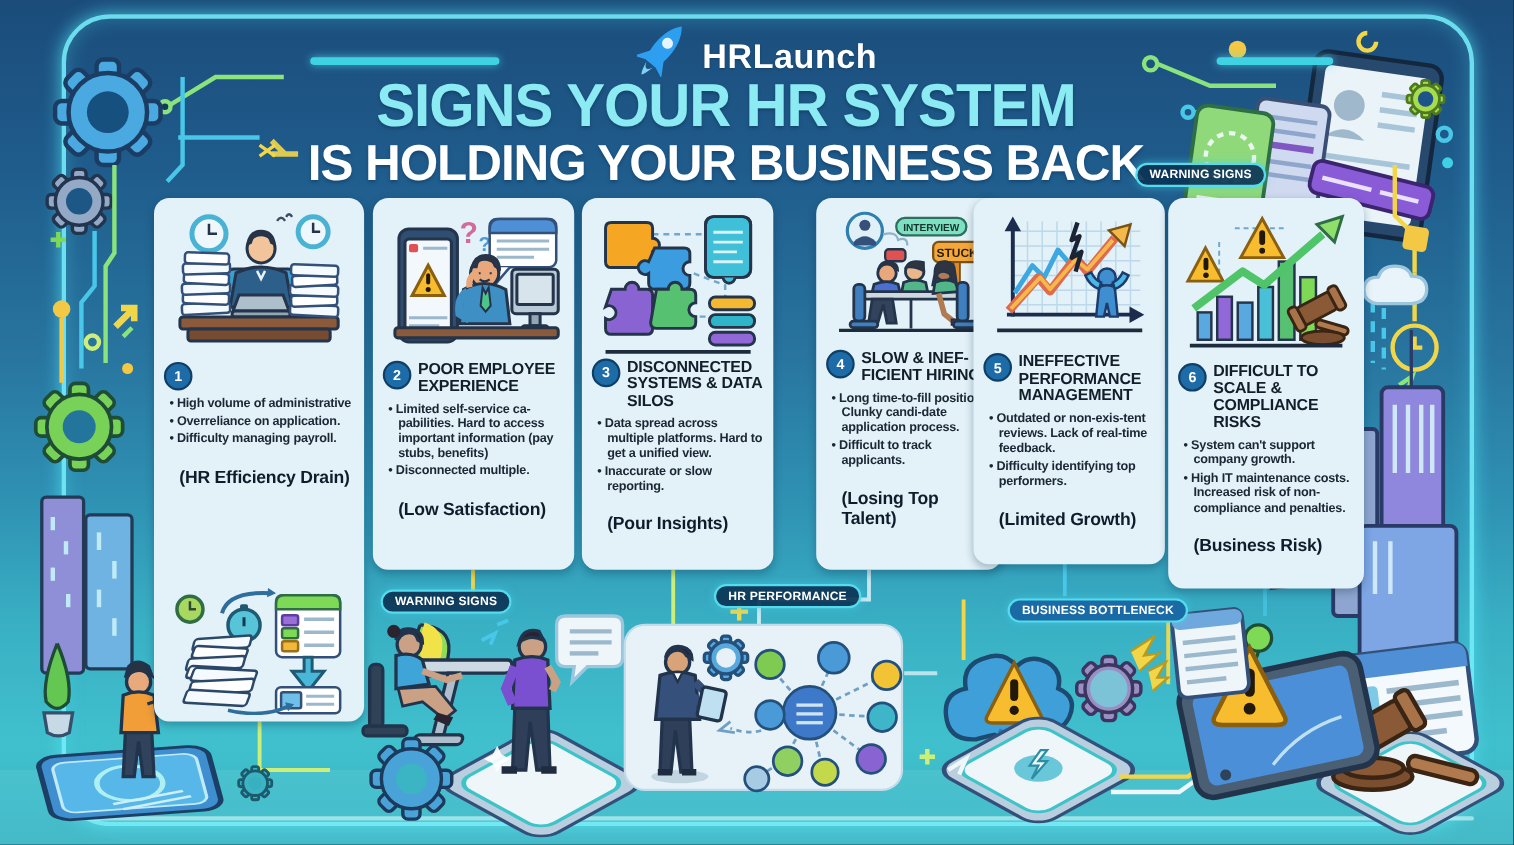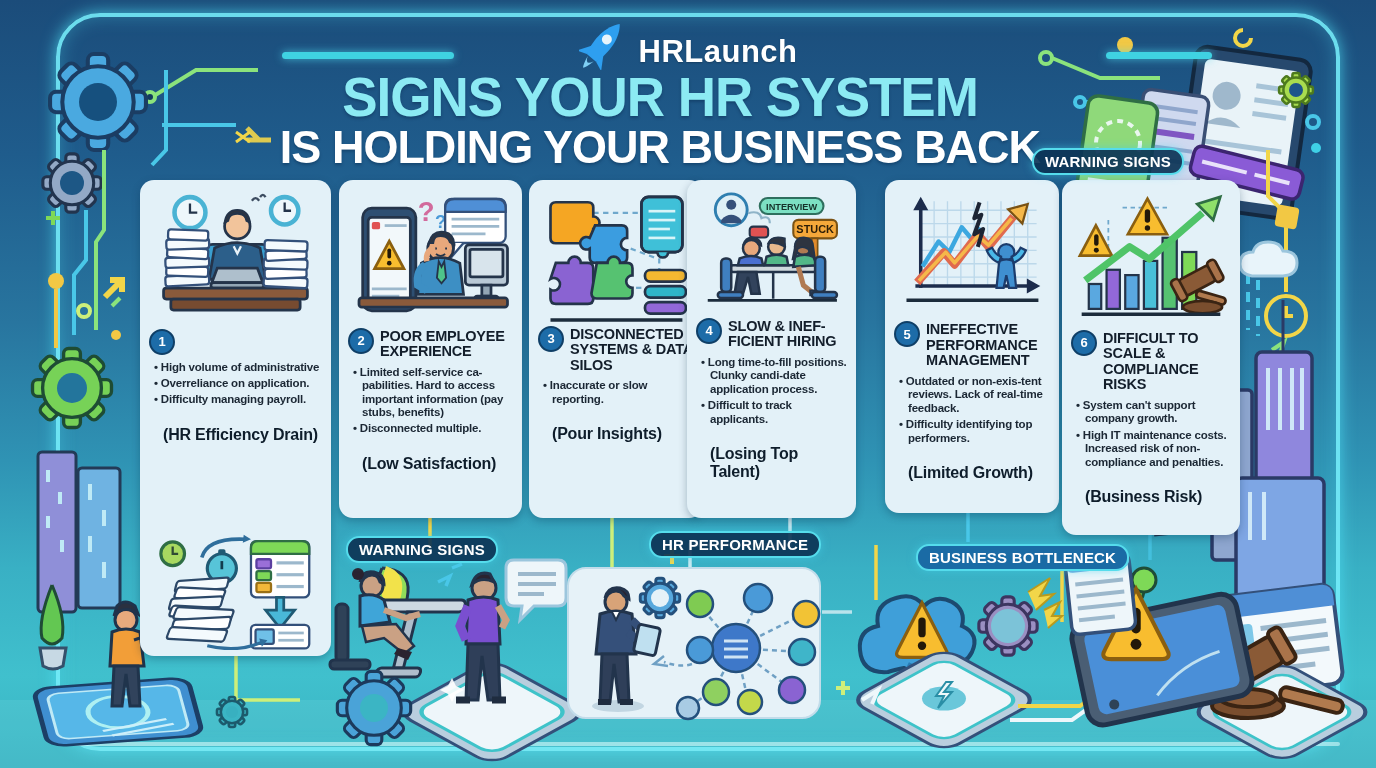--- a/index.html
+++ b/index.html
@@ -12,21 +12,21 @@
   header{position:absolute;left:0;top:0;width:1376px;z-index:6;text-align:center;}
   .brand{position:absolute;left:0;right:0;top:14px;display:flex;justify-content:center;align-items:flex-end;gap:8px;}
   .brand-text{color:#ffffff;font-size:31px;font-weight:bold;letter-spacing:.5px;text-shadow:0 1px 2px rgba(0,0,0,.25);}
   .hline{position:absolute;height:7px;border-radius:4px;background:#3fd2e2;top:52px;box-shadow:0 0 8px rgba(80,220,240,.7);}
   .hline.left{left:282px;width:172px;}
   .hline.right{left:1106px;width:106px;}
   .title1{position:absolute;left:0;right:56px;top:66px;margin:0;color:#8ceaf3;font-size:53px;font-weight:bold;
     letter-spacing:-1px;text-shadow:0 2px 3px rgba(0,30,60,.35);transform:scaleY(1.04);}
   .title2{position:absolute;left:0;right:56px;top:122px;margin:0;color:#ffffff;font-size:45px;font-weight:bold;
     letter-spacing:-1px;text-shadow:0 2px 3px rgba(0,30,60,.35);transform:scaleY(1.02);}
-  .badge{position:absolute;z-index:7;color:#fff;font-weight:bold;font-size:15px;letter-spacing:.2px;
+  .badge{position:absolute;z-index:7;color:#fff;font-weight:bold;font-size:11px;letter-spacing:.2px;
     background:rgba(12,52,86,.92);border:2px solid #55dcec;border-radius:13px;padding:3px 11px;white-space:nowrap;
     box-shadow:0 0 8px rgba(70,210,235,.55);}
   .badge.tr{left:1032px;top:148px;}
   .badge.bl{left:346px;top:536px;}
   .badge.bm{left:649px;top:531px;}
   .badge.br{left:916px;top:544px;background:#1a6ba5;}
   .card{position:absolute;z-index:6;background:#e3f1f8;border-radius:14px;box-sizing:border-box;
     padding:8px 9px 6px;box-shadow:0 3px 8px rgba(0,40,70,.30);display:flex;flex-direction:column;}
   .illo{flex:0 0 auto;}
   .illo svg{display:block;width:100%;height:auto;}
@@ -631,26 +631,27 @@
           <rect x="120" y="128" width="46" height="13" rx="6" fill="#9268d8"></rect>
         </g>
         <line x1="14" y1="148" x2="162" y2="148" stroke="#1c2c3c" stroke-width="4"></line>
       </svg>
     </div>
     <div class="chead">
       <span class="numbadge">3</span>
       <h3>DISCONNECTED SYSTEMS &amp; DATA SILOS</h3>
     </div>
     <ul class="bullets">
+        <li>Data spread across multiple platforms. Hard to get a unified view.</li>
         <li>Inaccurate or slow reporting.</li>
       </ul>
     <div class="tagline">(Pour Insights)</div>
   </article>
 
-  <article class="card" style="left:687px;top:180px;width:169px;height:338px">
+  <article class="card" style="left:742px;top:180px;width:169px;height:338px">
     <div class="illo">
       <svg viewBox="0 0 180 150">
         <g stroke="#24344a" stroke-width="2.5" fill="none">
           <circle cx="42" cy="26" r="19" fill="#dff0f7" stroke="#2f7fb0" stroke-width="3.5"></circle>
           <circle cx="42" cy="20" r="6" fill="#35507a" stroke="none"></circle>
           <path d="M30,38 q12,-12 24,0 v4 h-24 Z" fill="#35507a" stroke="none"></path>
           <path d="M62,30 q14,-4 16,6 q10,-4 10,6" stroke="#8fb4c8"></path>
           <rect x="64" y="46" width="22" height="13" rx="4" fill="#e05252"></rect>
         </g>
         <g>

